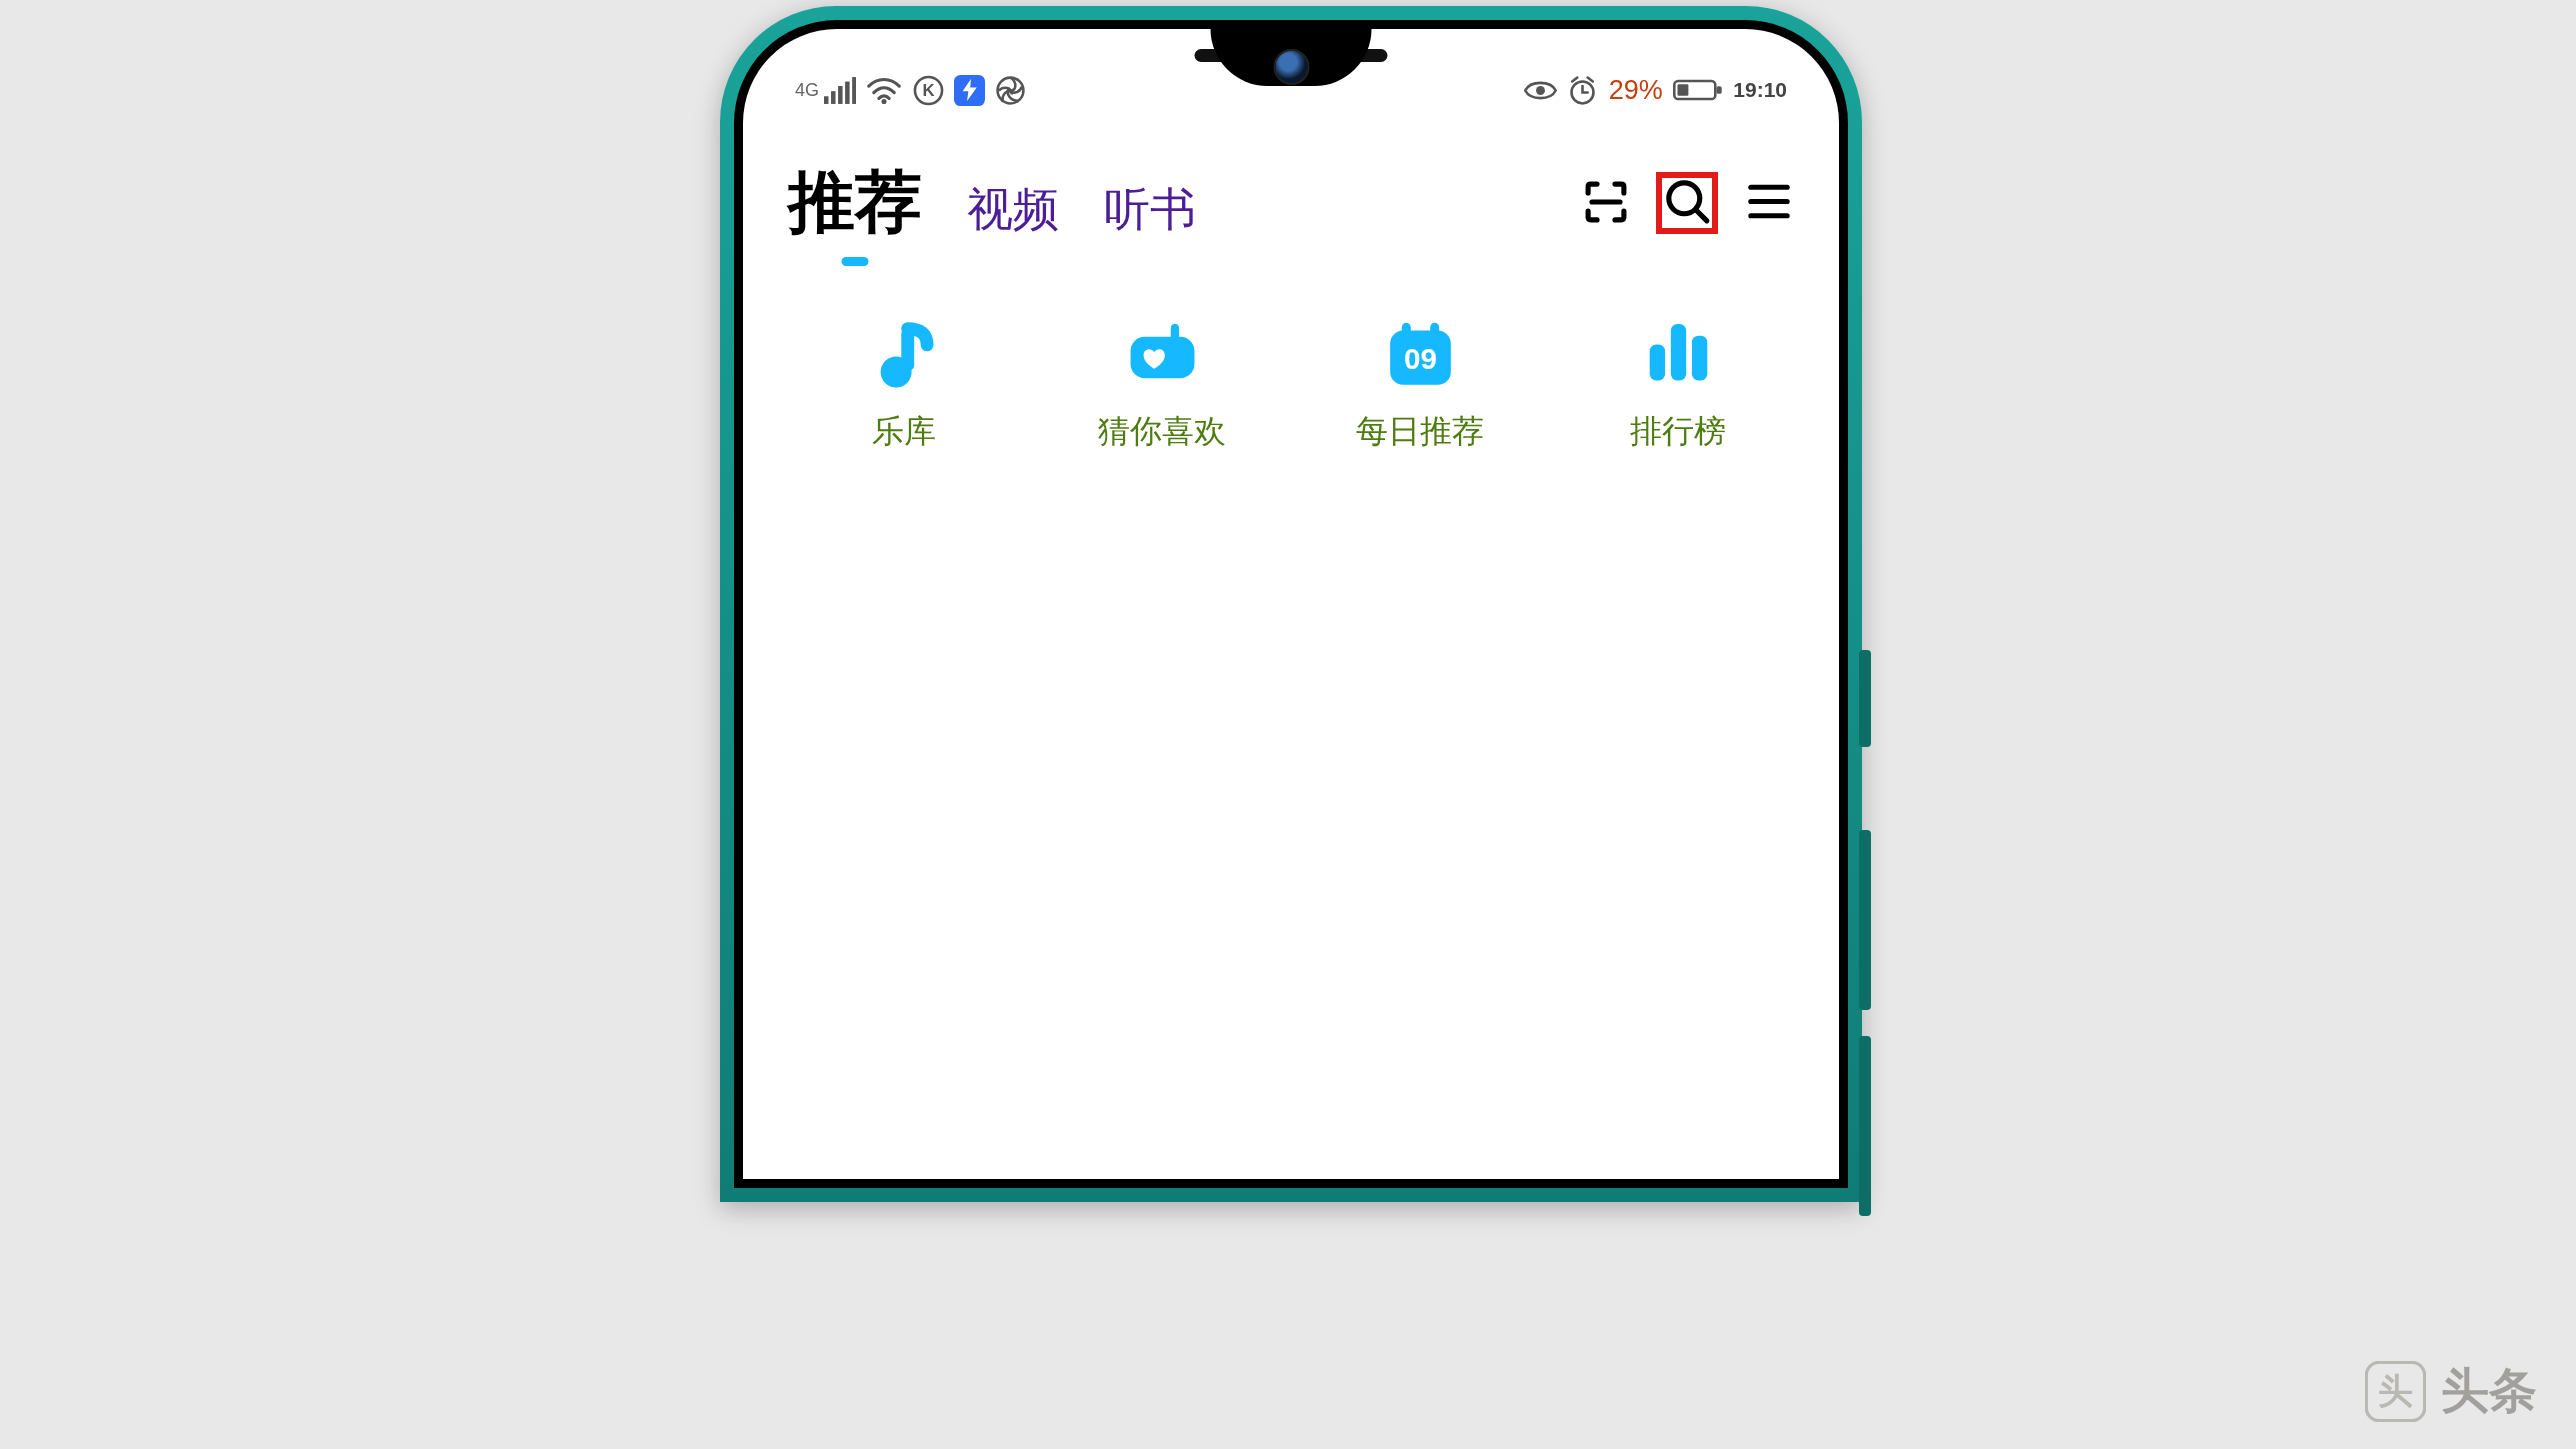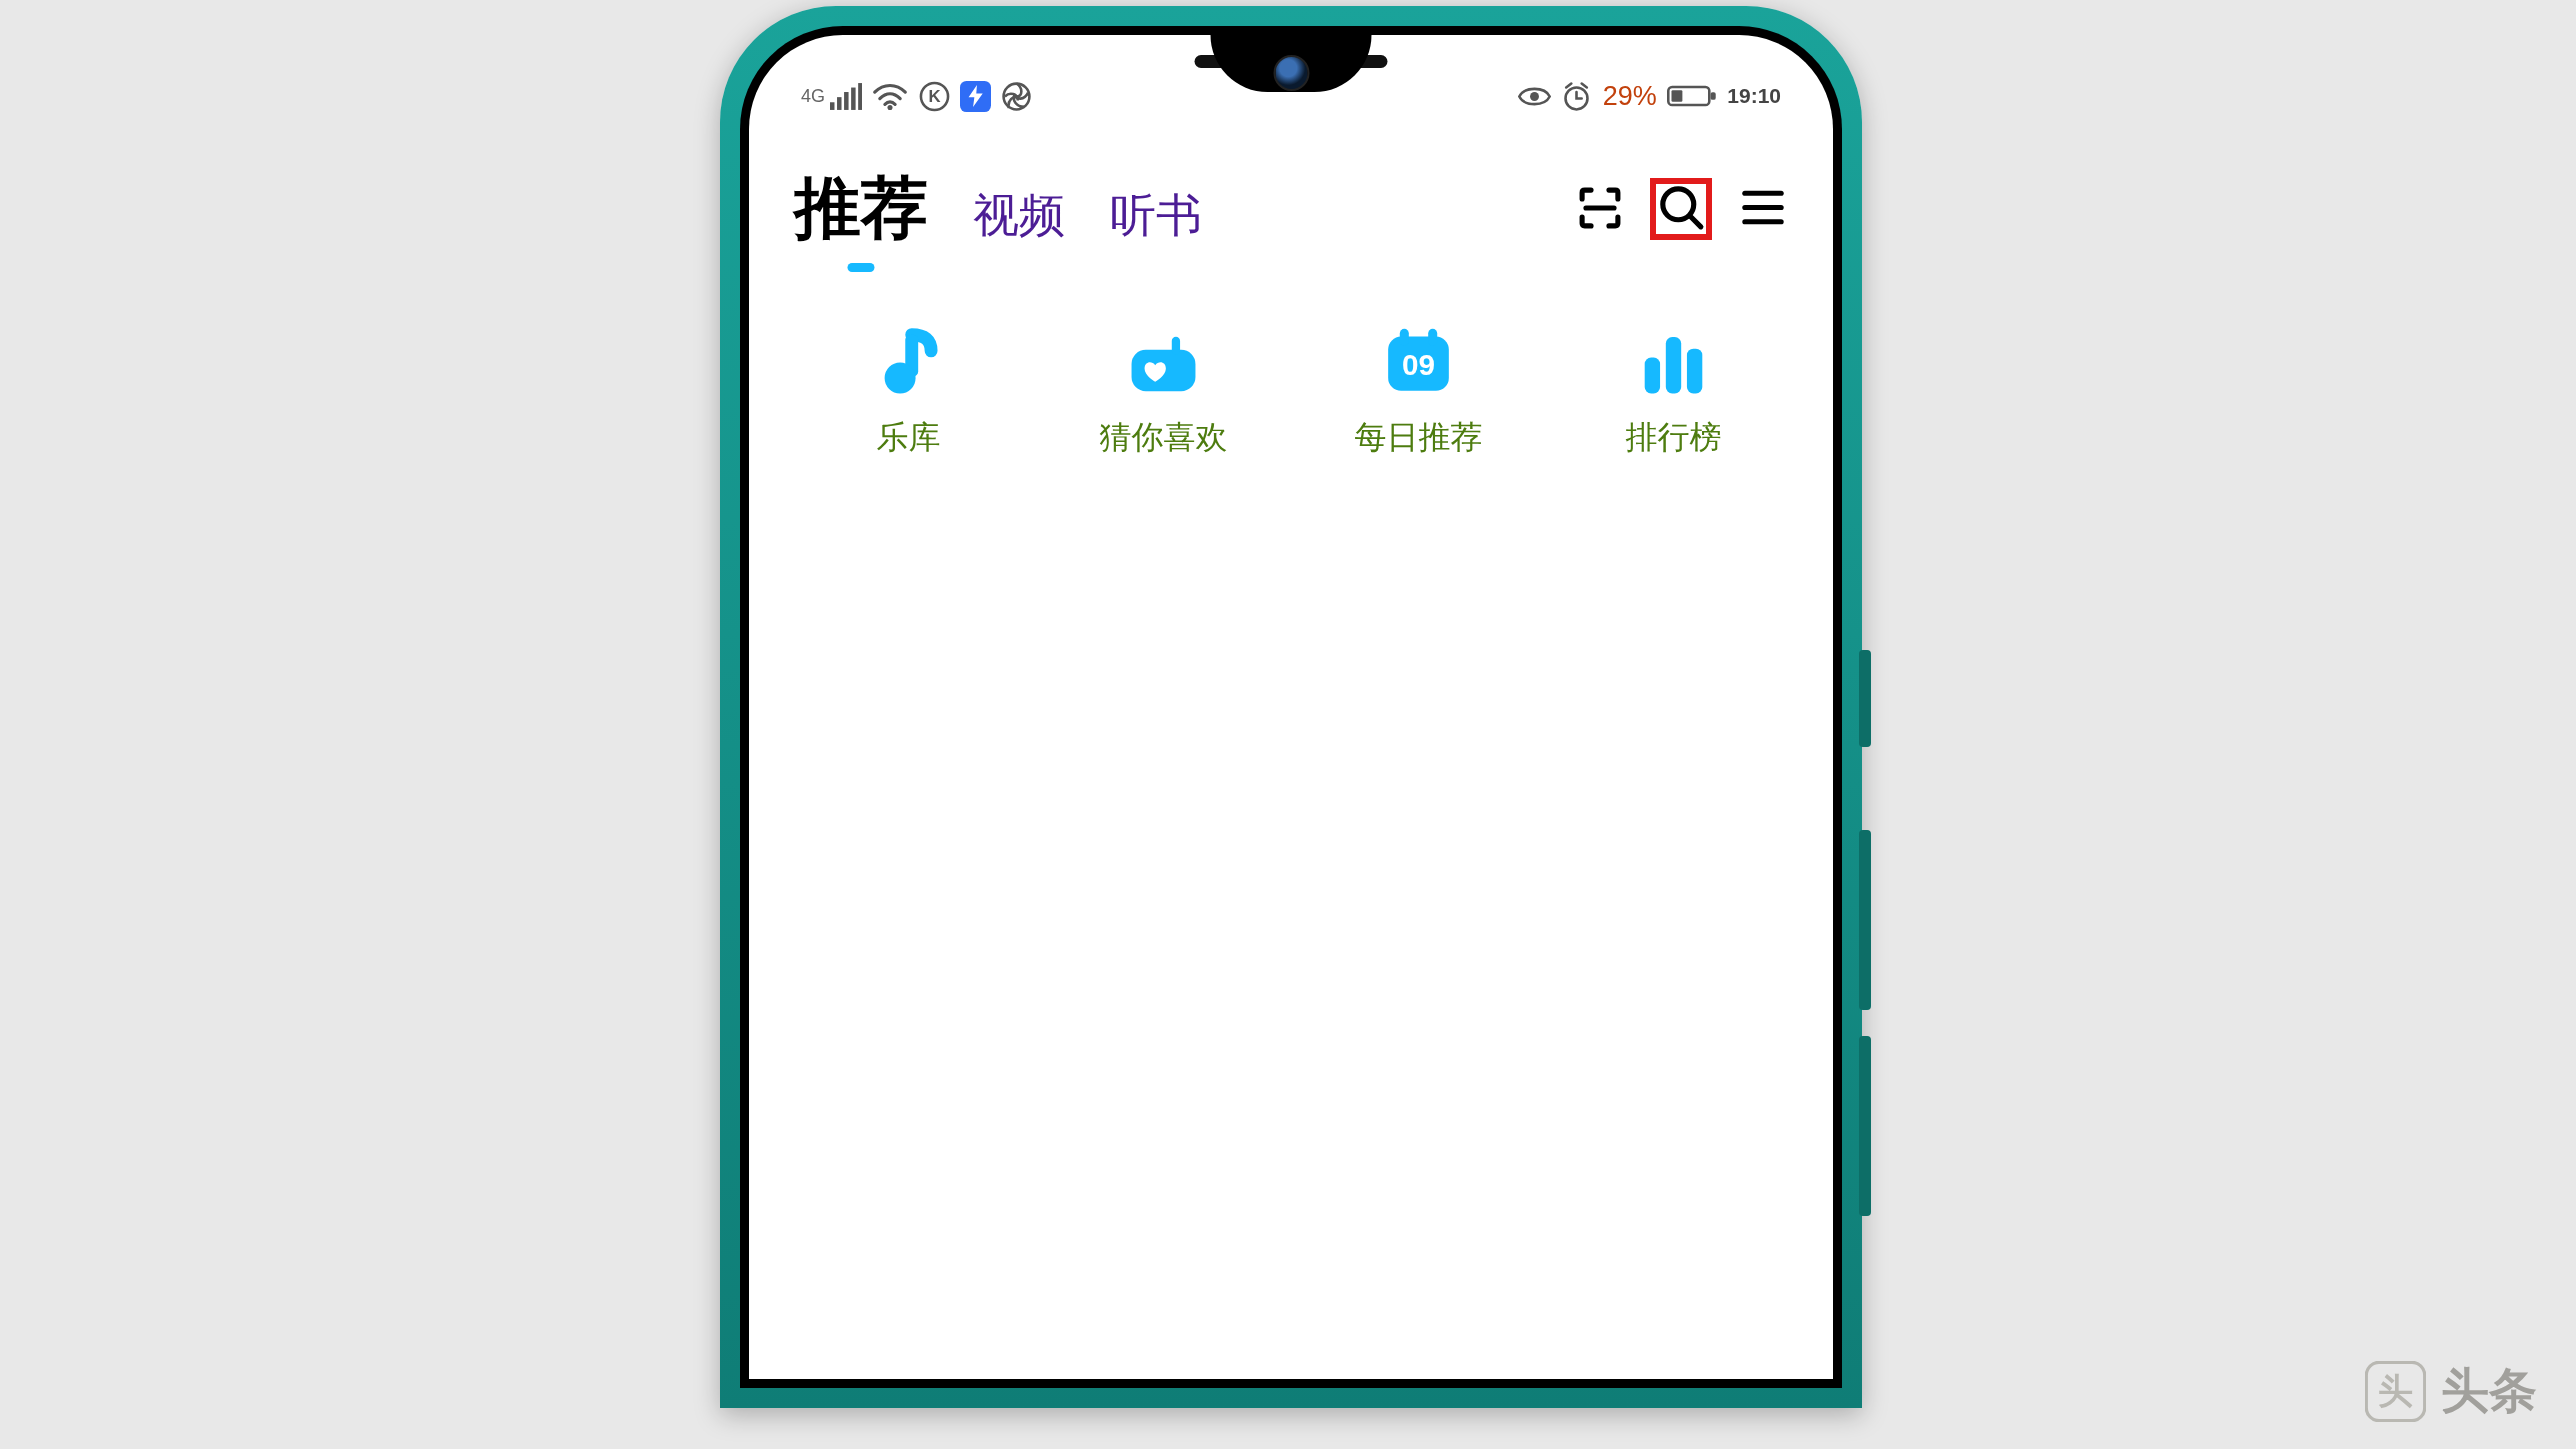--- a/index.html
+++ b/index.html
@@ -16,24 +16,24 @@
     transform-origin: top left;
     position: relative;
     background: #e8e8e8;
   }
   
   .phone {
     position: absolute;
     left: 720px;
     top: 6.4px;
     width: 1142px;
-    height: 1402px;
+    height: 1196px;
     background: linear-gradient(180deg,#1aa39a,#0f7d76);
     border-radius: 116px 116px 0 0;
-    padding: 20px;
+    padding: 14px;
     box-shadow: 0 6.4px 26px rgba(0,0,0,.25);
   }
   .phone-inner {
     width: 100%;
     height: 100%;
     background: #000;
     border-radius: 103px 103px 0 0;
     padding: 9px;
   }
   .screen {
@@ -174,21 +174,21 @@
     flex-direction: column;
     align-items: center;
     gap: 19.3px;
     width: 174px;
     cursor: pointer;
   }
   .cat-icon {
     width: 71px;
     height: 71px;
     display: flex;
-    align-items: flex-end;
+    align-items: flex-start;
     justify-content: center;
   }
   .cat-label { font-size: 32px; color: #4d7c0f; }
   
   .watermark {
     position: absolute;
     right: 39px;
     bottom: 26px;
     display: flex;
     align-items: center;

